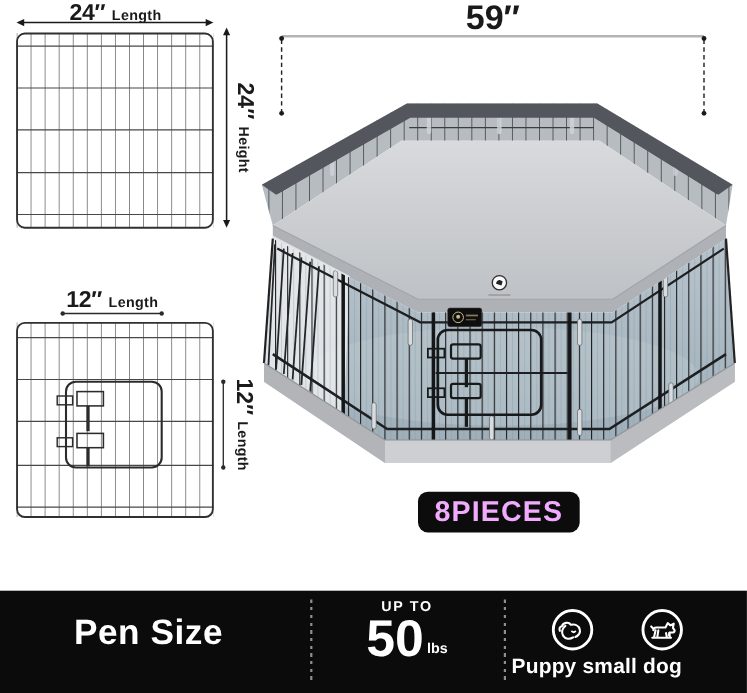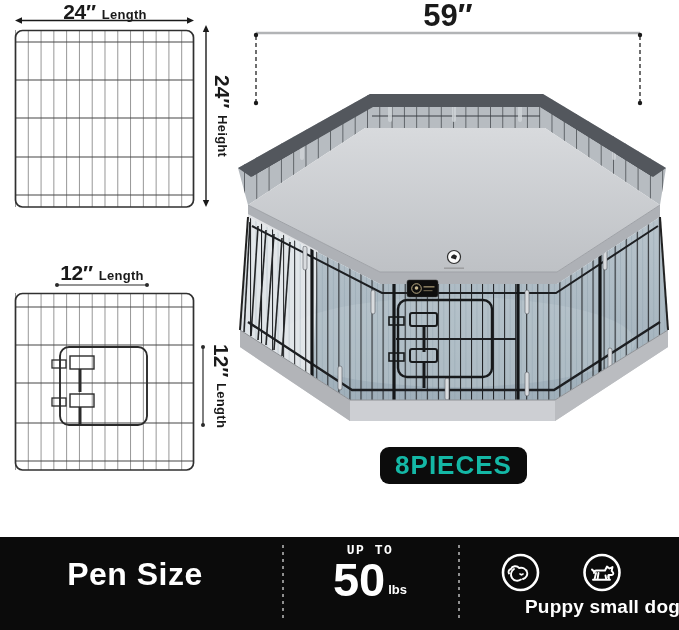--- a/index.html
+++ b/index.html
@@ -9,32 +9,32 @@
   .abs{position:absolute;}
   .dimlabel{display:flex;align-items:baseline;justify-content:center;white-space:nowrap;}
   .dimlabel .val{font-size:21px;font-weight:700;letter-spacing:-.3px;}
   .dimlabel .unit{font-size:13px;font-weight:600;margin-left:6px;letter-spacing:.3px;}
   .vlabel{writing-mode:vertical-rl;display:flex;align-items:center;justify-content:center;
           text-align:center;white-space:nowrap;}
   .vlabel .val{font-size:21px;font-weight:700;}
   .vlabel .unit{font-size:13px;font-weight:600;margin-top:6px;letter-spacing:.3px;}
   .label59{left:230px;top:-2px;width:436px;text-align:center;font-size:31px;font-weight:700;}
   .badge-pieces{left:380px;top:447px;width:147px;height:37px;background:#0c0c0c;border-radius:9px;
-          color:#14b8a6;font-size:26px;font-weight:700;letter-spacing:1px;
+          color:#f0abfc;font-size:26px;font-weight:700;letter-spacing:1px;
           display:flex;align-items:center;justify-content:center;}
   .bottom-bar{left:0;top:537px;width:679px;height:93px;background:#0b0b0b;color:#fff;}
   .bar-title{left:20px;top:556px;width:230px;text-align:center;font-size:32px;font-weight:700;letter-spacing:.5px;}
   .divider{width:2px;top:545px;height:76px;
            background:repeating-linear-gradient(180deg,#8f8f8f 0 3px,transparent 3px 7px);}
   .weight{left:292px;top:543px;width:156px;display:flex;flex-direction:column;align-items:center;}
-  .weight .upto{font-size:13px;font-weight:700;letter-spacing:1.5px;font-family:Liberation Mono, monospace;}
+  .weight .upto{font-size:13px;font-weight:700;letter-spacing:1.5px;}
   .weight .row{display:flex;align-items:flex-end;margin-top:0;}
   .weight .big{font-size:47px;font-weight:700;line-height:.95;}
   .weight .unit{font-size:13px;font-weight:700;margin-left:3px;padding-bottom:6px;}
-  .dogs-label{left:465px;top:596px;width:215px;text-align:right;font-size:19px;font-weight:700;letter-spacing:.2px;}
+  .dogs-label{left:465px;top:596px;width:215px;text-align:left;font-size:19px;font-weight:700;letter-spacing:.2px;}
 </style>
 </head>
 <body>
 
 <div class="stage">
 
   <svg width="679" height="630" viewBox="0 0 679 630">
     <defs>
       <pattern id="pw" patternUnits="userSpaceOnUse" x="15" y="0" width="12.785" height="600">
         <line x1="0" y1="0" x2="0" y2="600" stroke="#474747" stroke-width="1.15"></line>

